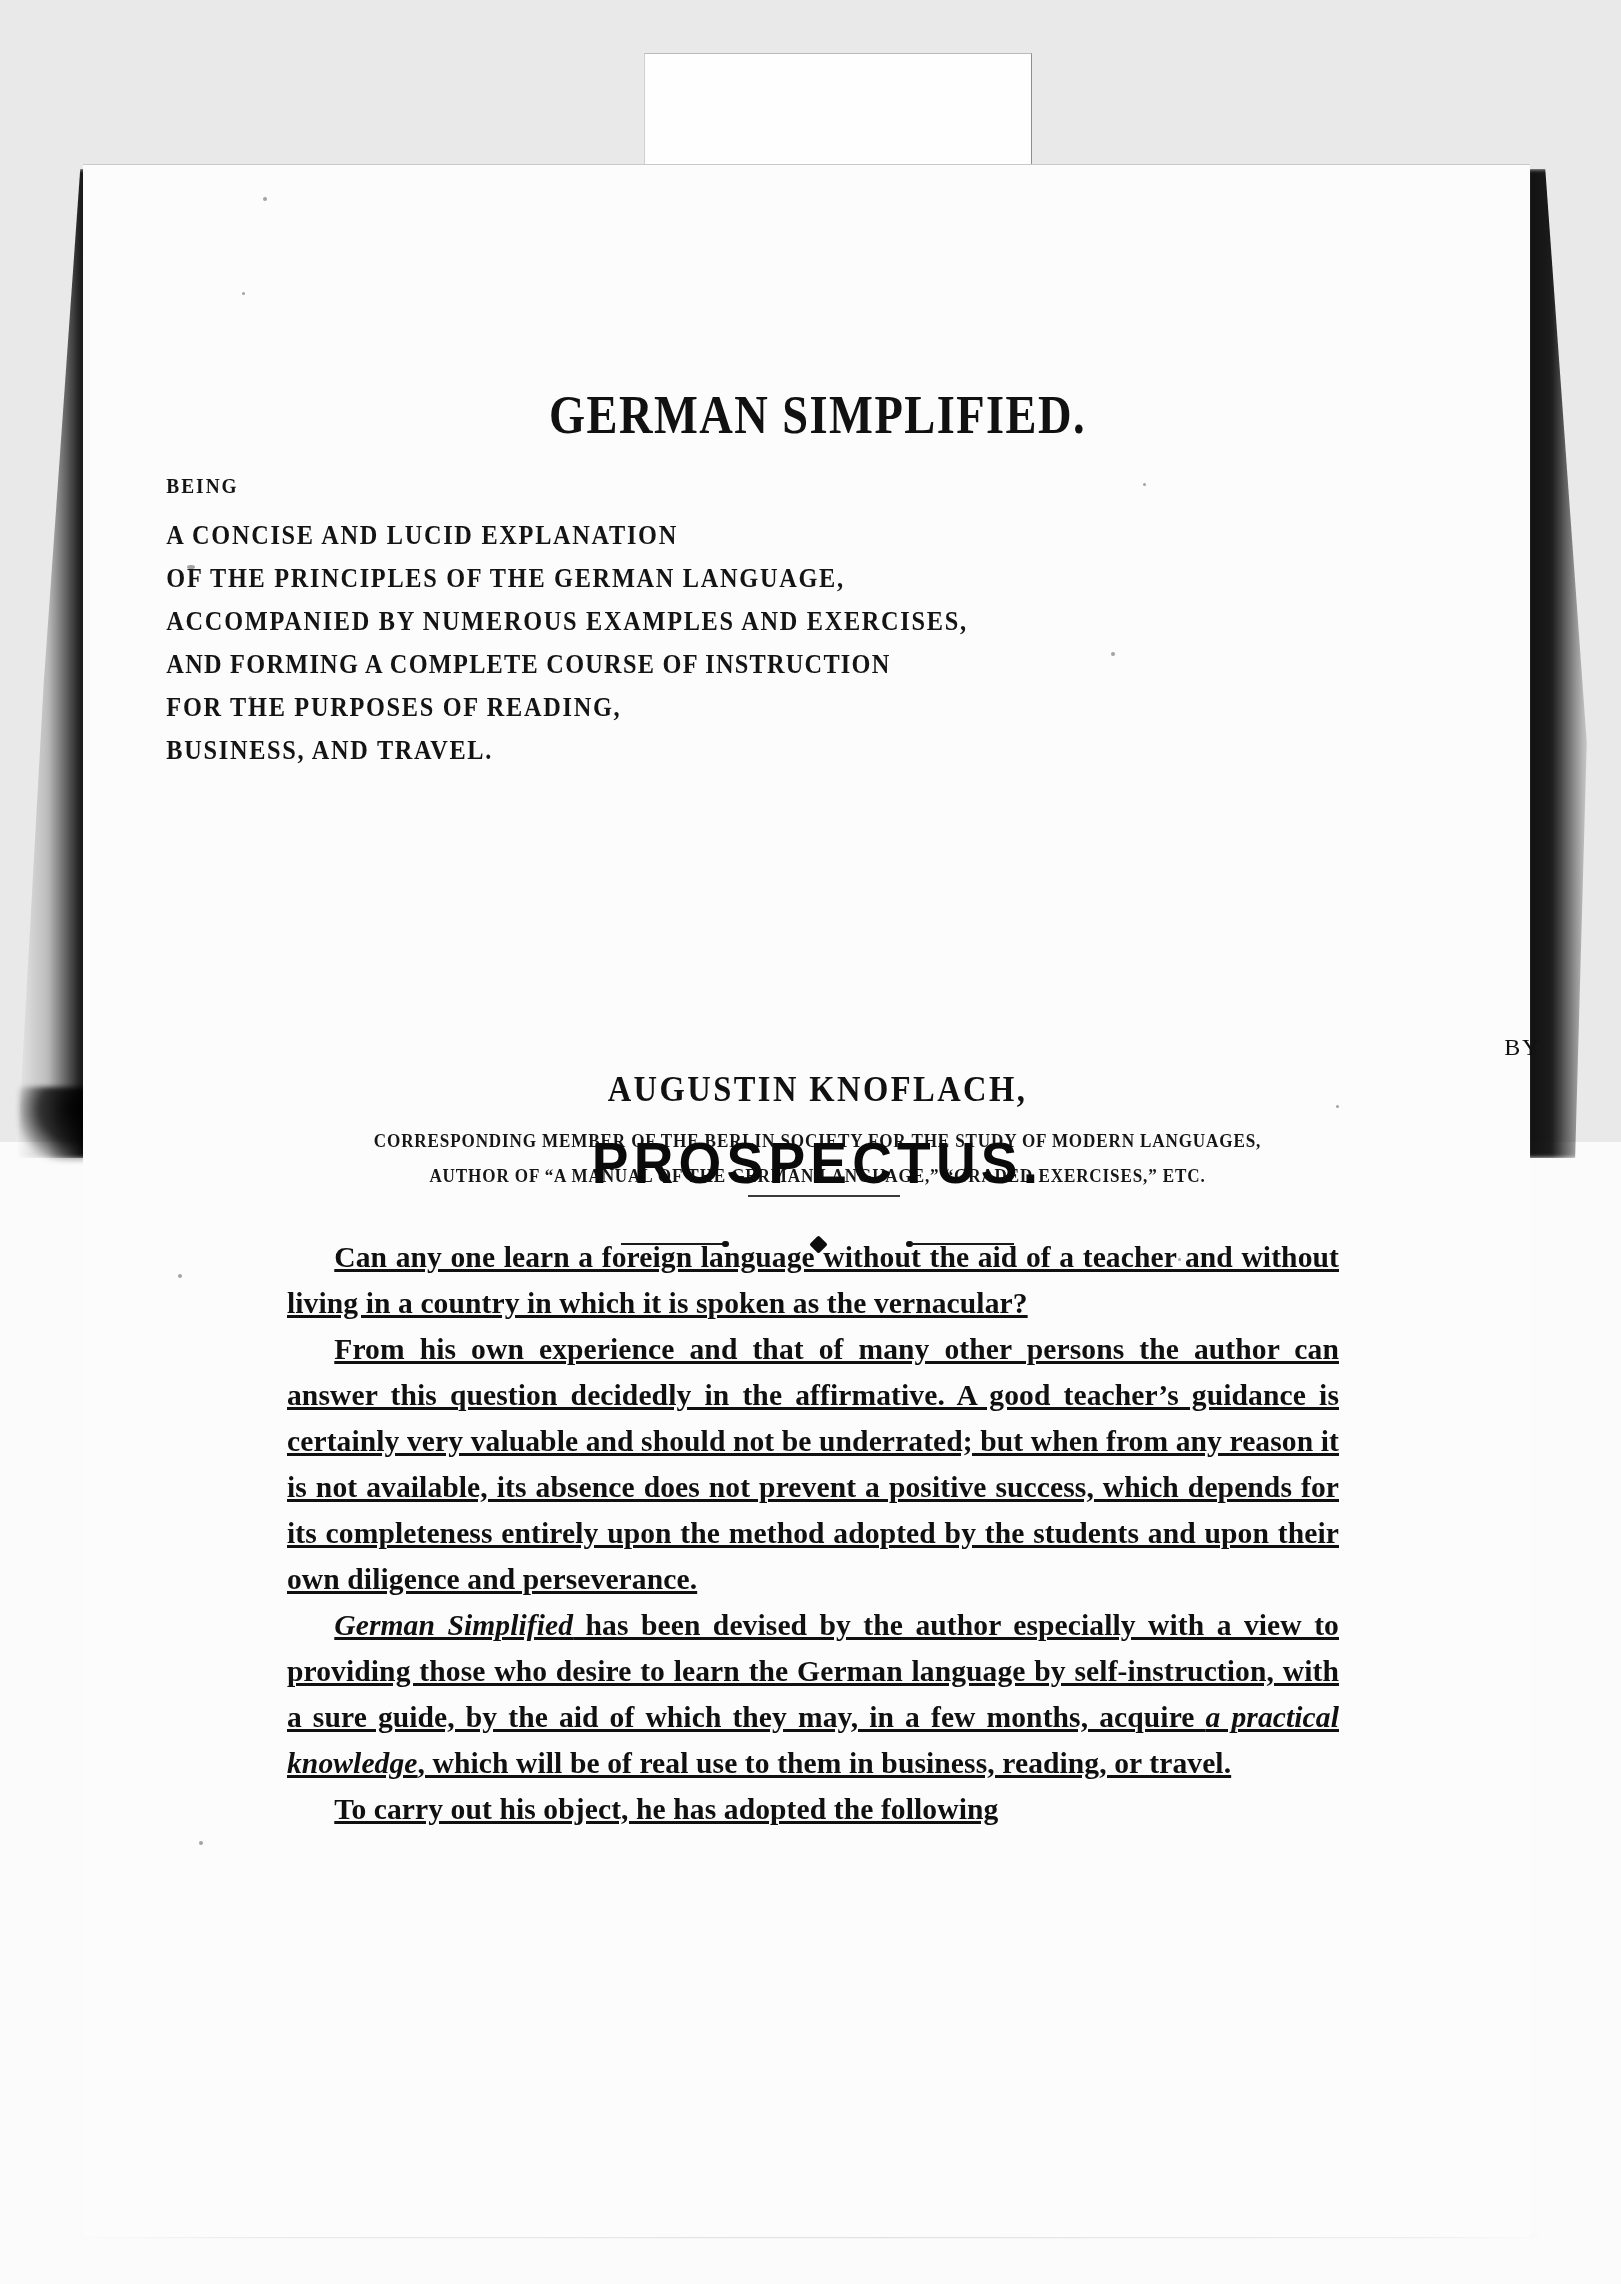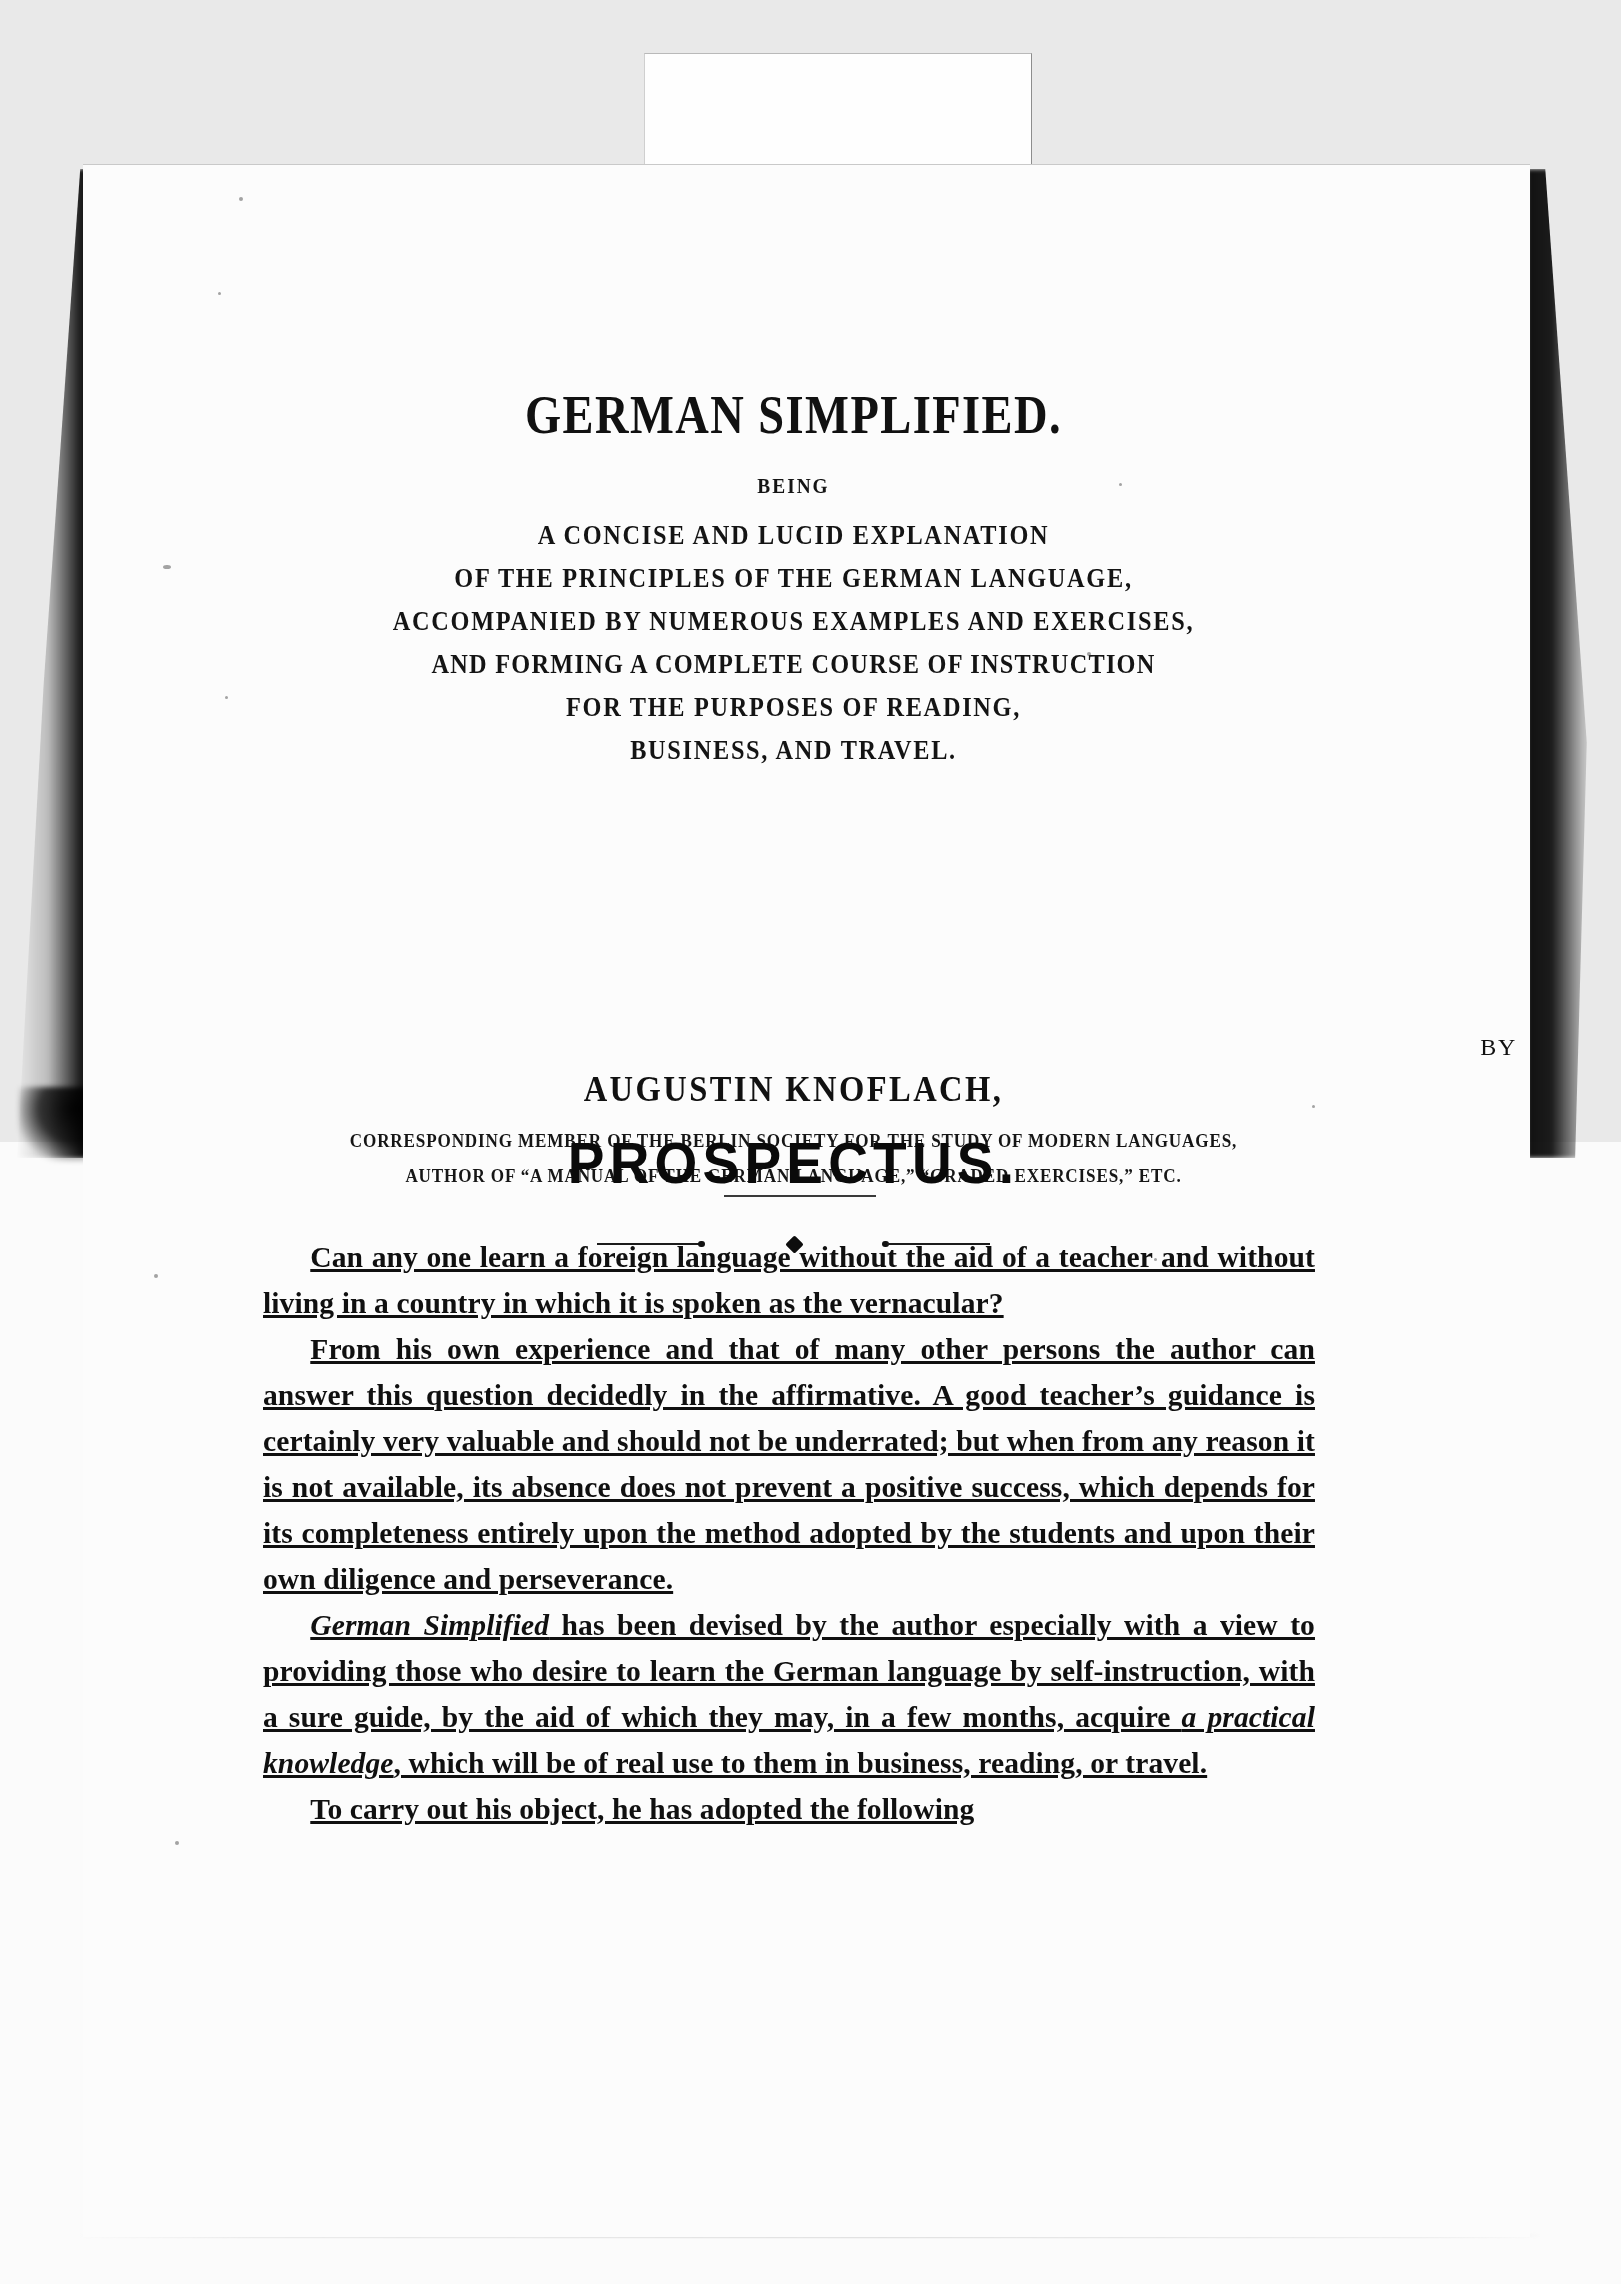--- a/index.html
+++ b/index.html
@@ -98,21 +98,21 @@
       rgba(10,10,10,.92) 70%,
       rgba(10,10,10,.97) 100%);
     clip-path: polygon(0% 0%, 22% 0%, 72% 58%, 58% 100%, 0% 100%);
     filter: blur(2.2px);
   }
 
   
 
   .page-body {
     position: absolute;
-    left: 70px; top: 164px;
+    left: 94px; top: 164px;
     width: 1447px; height: 2072px;
     color: #111;
   }
 
   .title {
     position: absolute;
     left: 0; top: 220px;
     width: 1447px;
     text-align: center;
     font-family: "Liberation Serif", serif;
@@ -120,21 +120,20 @@
     font-size: 54px;
     letter-spacing: 1.7px;
     transform: scaleX(0.86);
     white-space: nowrap;
   }
 
   .subtitle-block {
     position: absolute;
     left: 0; top: 310px;
     width: 1447px;
-    text-align: center;
     font-family: "Liberation Serif", serif;
     font-weight: 700;
     color: #141414;
   }
   .subtitle-block .l {
     display: block;
     white-space: nowrap;
     transform: scaleX(0.9);
   }
   .sub-being      { font-size: 21.5px; letter-spacing: 2.2px; margin-bottom: 20.7px; }

